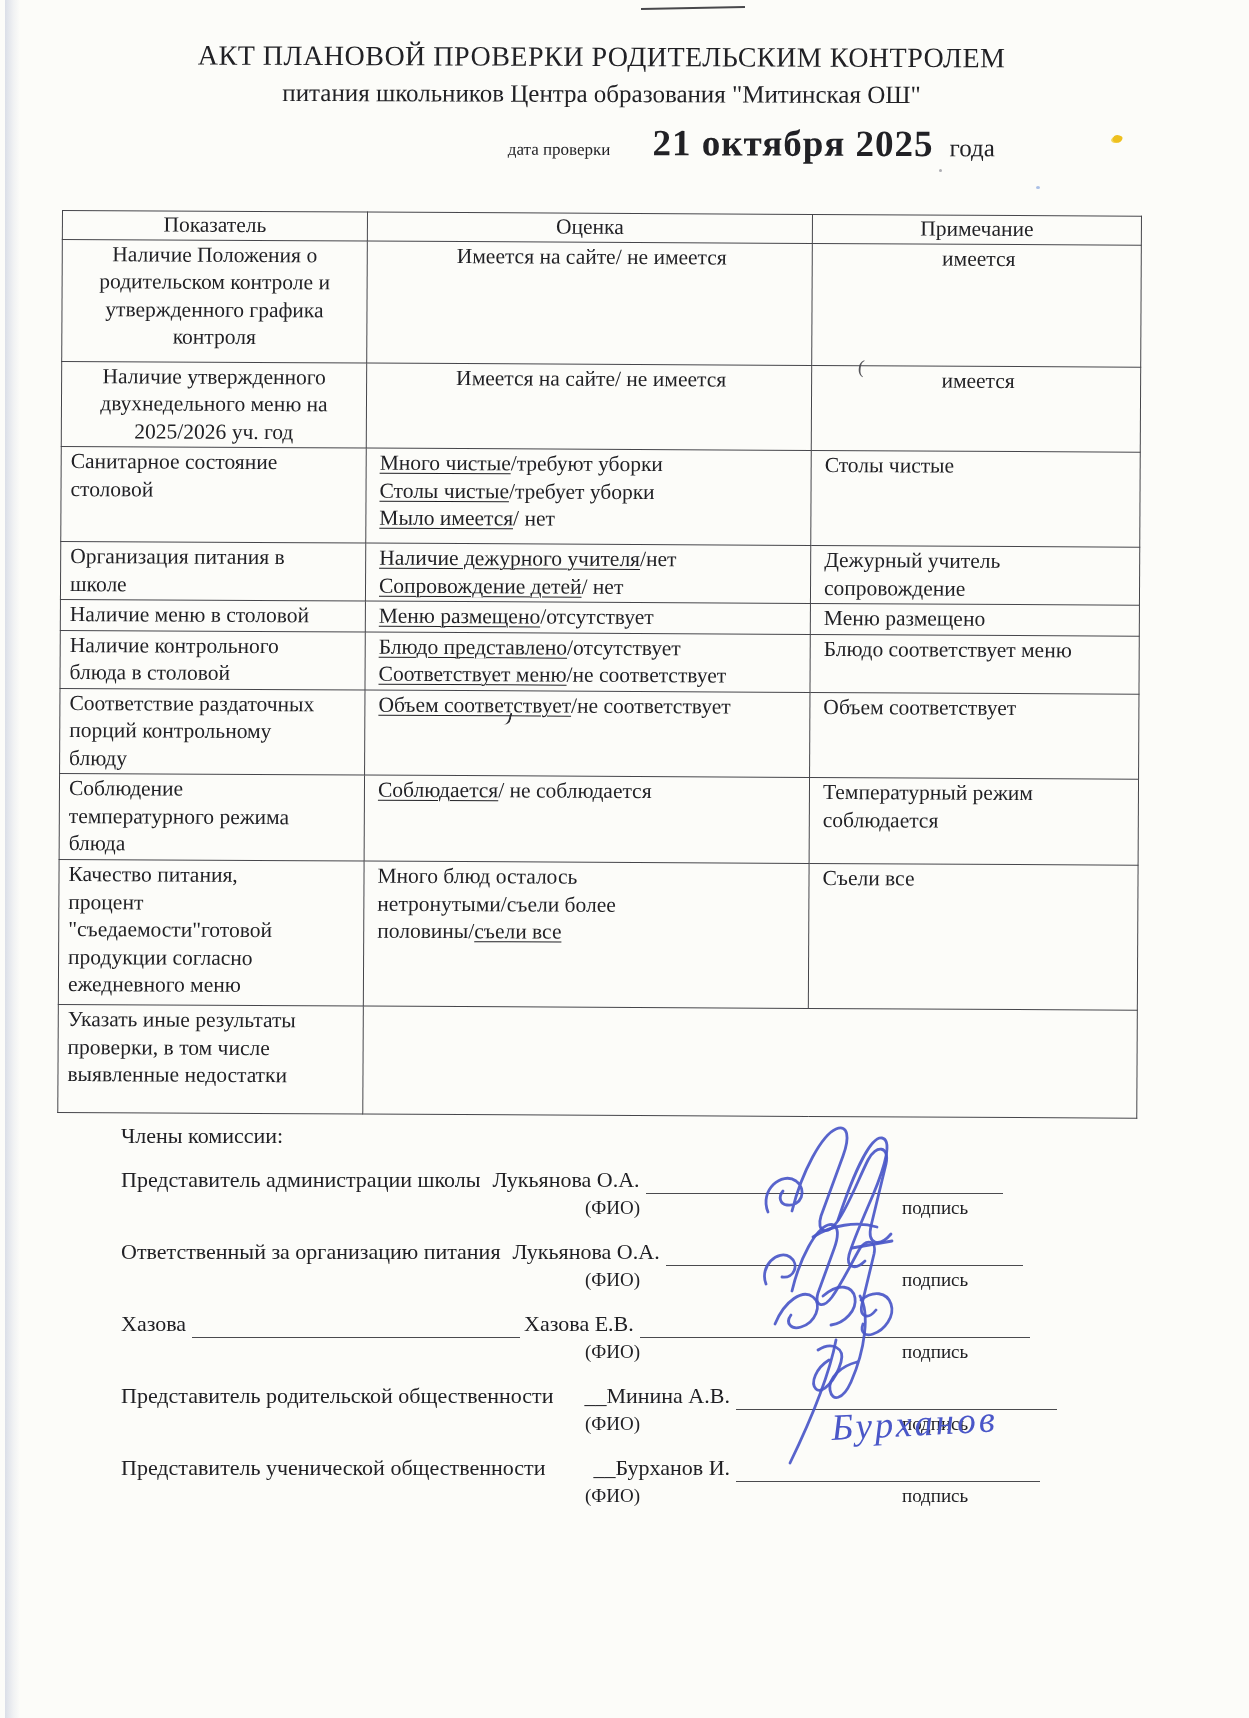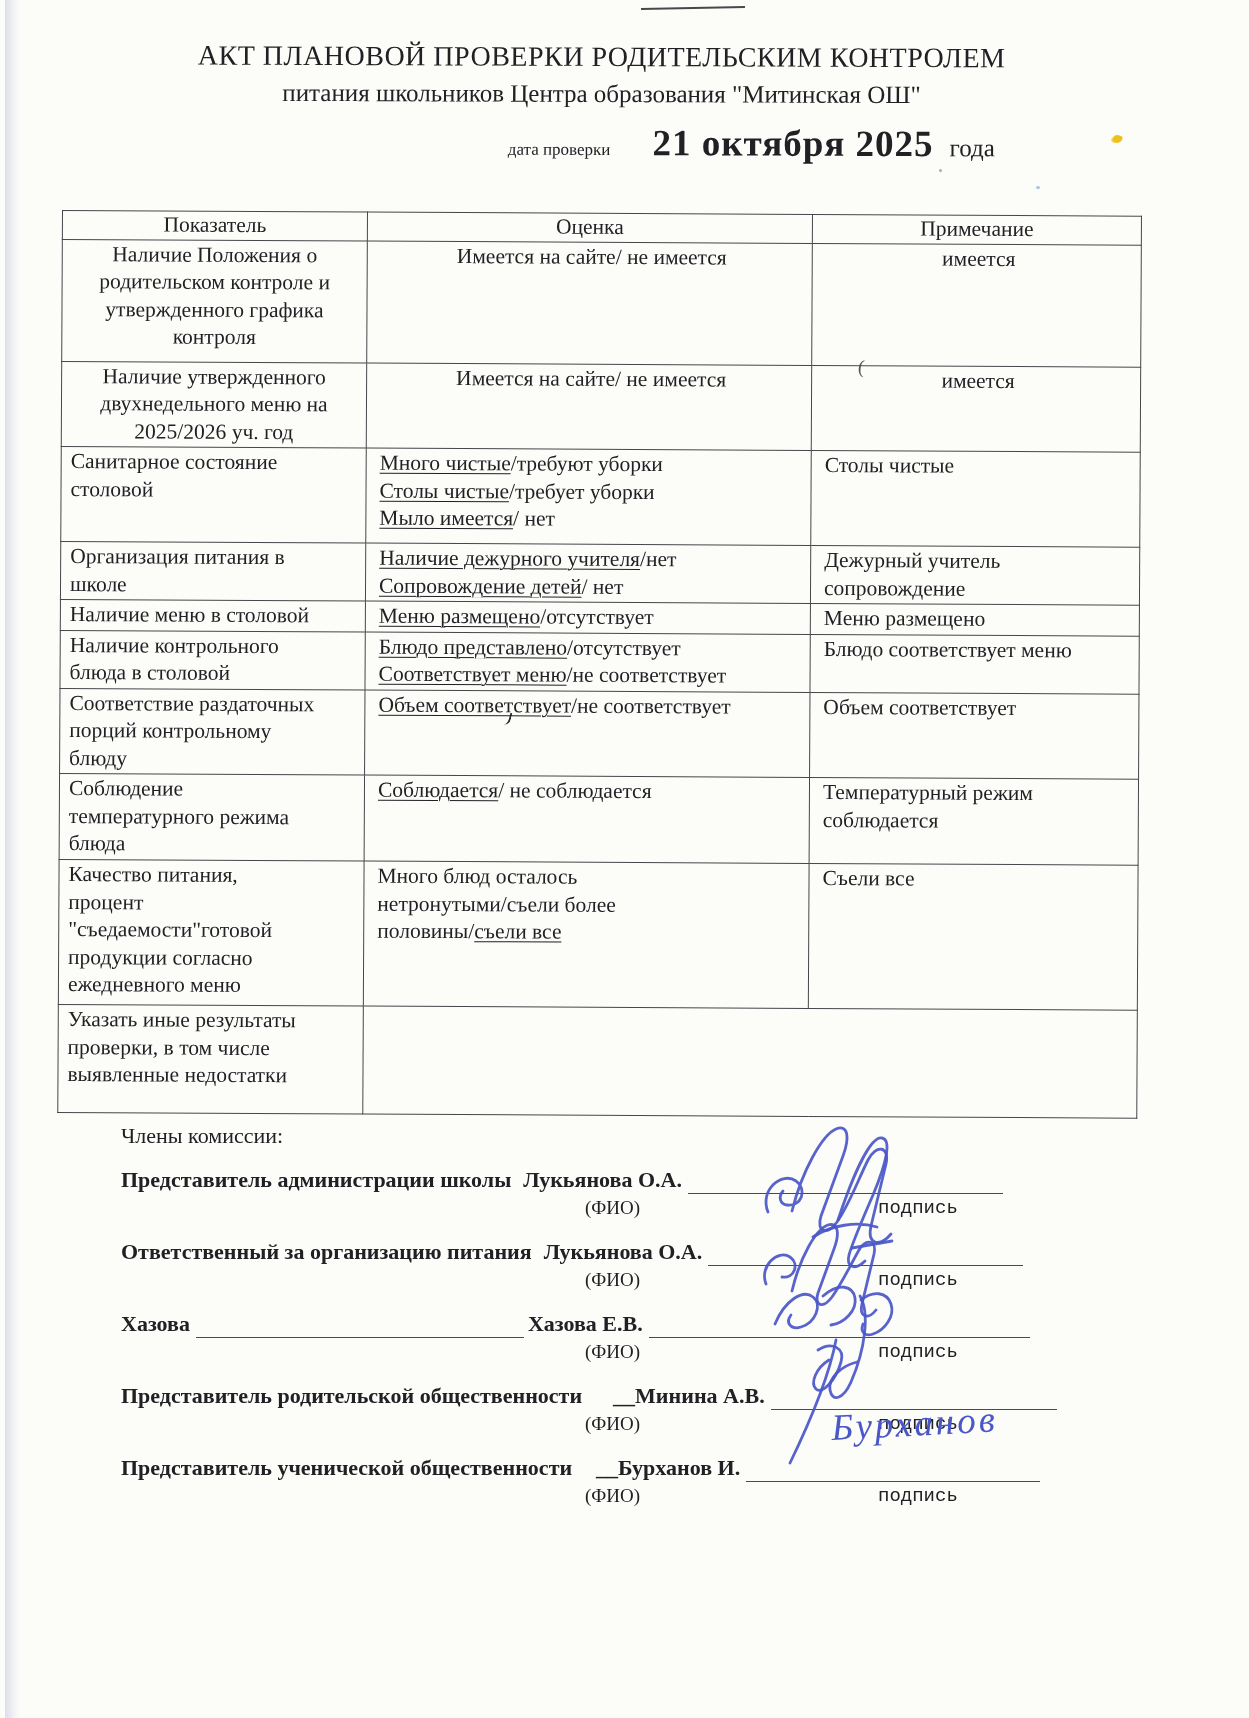--- a/index.html
+++ b/index.html
@@ -34,27 +34,27 @@
   th{height:24px;text-align:center;vertical-align:middle;padding:0;}
   td.center{text-align:center;}
   td .aline{white-space:nowrap;}
   .u{text-decoration:underline;text-underline-offset:3px;text-decoration-thickness:1.4px;}
   td.assess{padding-left:13px;}
   td.note{padding-left:13px;}
   
   .sig-section{position:absolute;left:62px;top:1122px;width:1079px;font-size:22px;}
   .sig-heading{margin-left:59px;line-height:28px;}
   .sig-unit{margin-top:0;}
-  .sig-line{display:flex;align-items:baseline;margin-left:59px;margin-top:16px;line-height:28px;white-space:nowrap;font-weight:bold;}
+  .sig-line{display:flex;align-items:baseline;margin-left:59px;margin-top:16px;line-height:28px;white-space:nowrap;}
   .sig-name{margin-left:12px;}
   .sig-gap{display:inline-block;width:328px;border-bottom:1.6px solid #4a4a4e;height:24px;align-self:flex-end;}
   .sig-rule{flex:1 1 auto;border-bottom:1.6px solid #4a4a4e;height:24px;align-self:flex-end;margin-left:6px;}
   .sig-sub{position:relative;height:26px;font-size:19px;line-height:24px;margin-top:2px;}
   .fio{position:absolute;left:523px;text-align:center;}
-  .sign{position:absolute;left:816px;font-family:Liberation Mono, monospace;}
+  .sign{position:absolute;left:840px;}
   
   .ink{position:absolute;left:0;top:0;pointer-events:none;}
   .ink path{fill:none;stroke:var(--sig-blue,#4a57c8);stroke-width:2.8;stroke-linecap:round;opacity:.92;}
   .ink text{fill:var(--sig-blue,#4a57c8);font-family:"Liberation Serif",serif;font-style:italic;
         font-size:37px;letter-spacing:3px;}
 </style>
 </head>
 <body>
 
 <div class="page">
@@ -209,21 +209,21 @@
             <span class="sig-rule" style="margin-right: 84px;"></span>
           </div>
           <div class="sig-sub">
             <span class="fio">(ФИО)</span>
             <span class="sign">подпись</span>
           </div>
         </div>
         <div class="sig-unit">
           <div class="sig-line">
             <span>Представитель ученической общественности</span>
-            <span class="sig-name" style="margin-left: 24px; text-align: center;">__Бурханов И.</span>
+            <span class="sig-name" style="margin-left: 48px; text-align: center;">__Бурханов И.</span>
             <span class="sig-rule" style="margin-right: 101px;"></span>
           </div>
           <div class="sig-sub">
             <span class="fio">(ФИО)</span>
             <span class="sign">подпись</span>
           </div>
         </div>
       </div>
   </section>
 

